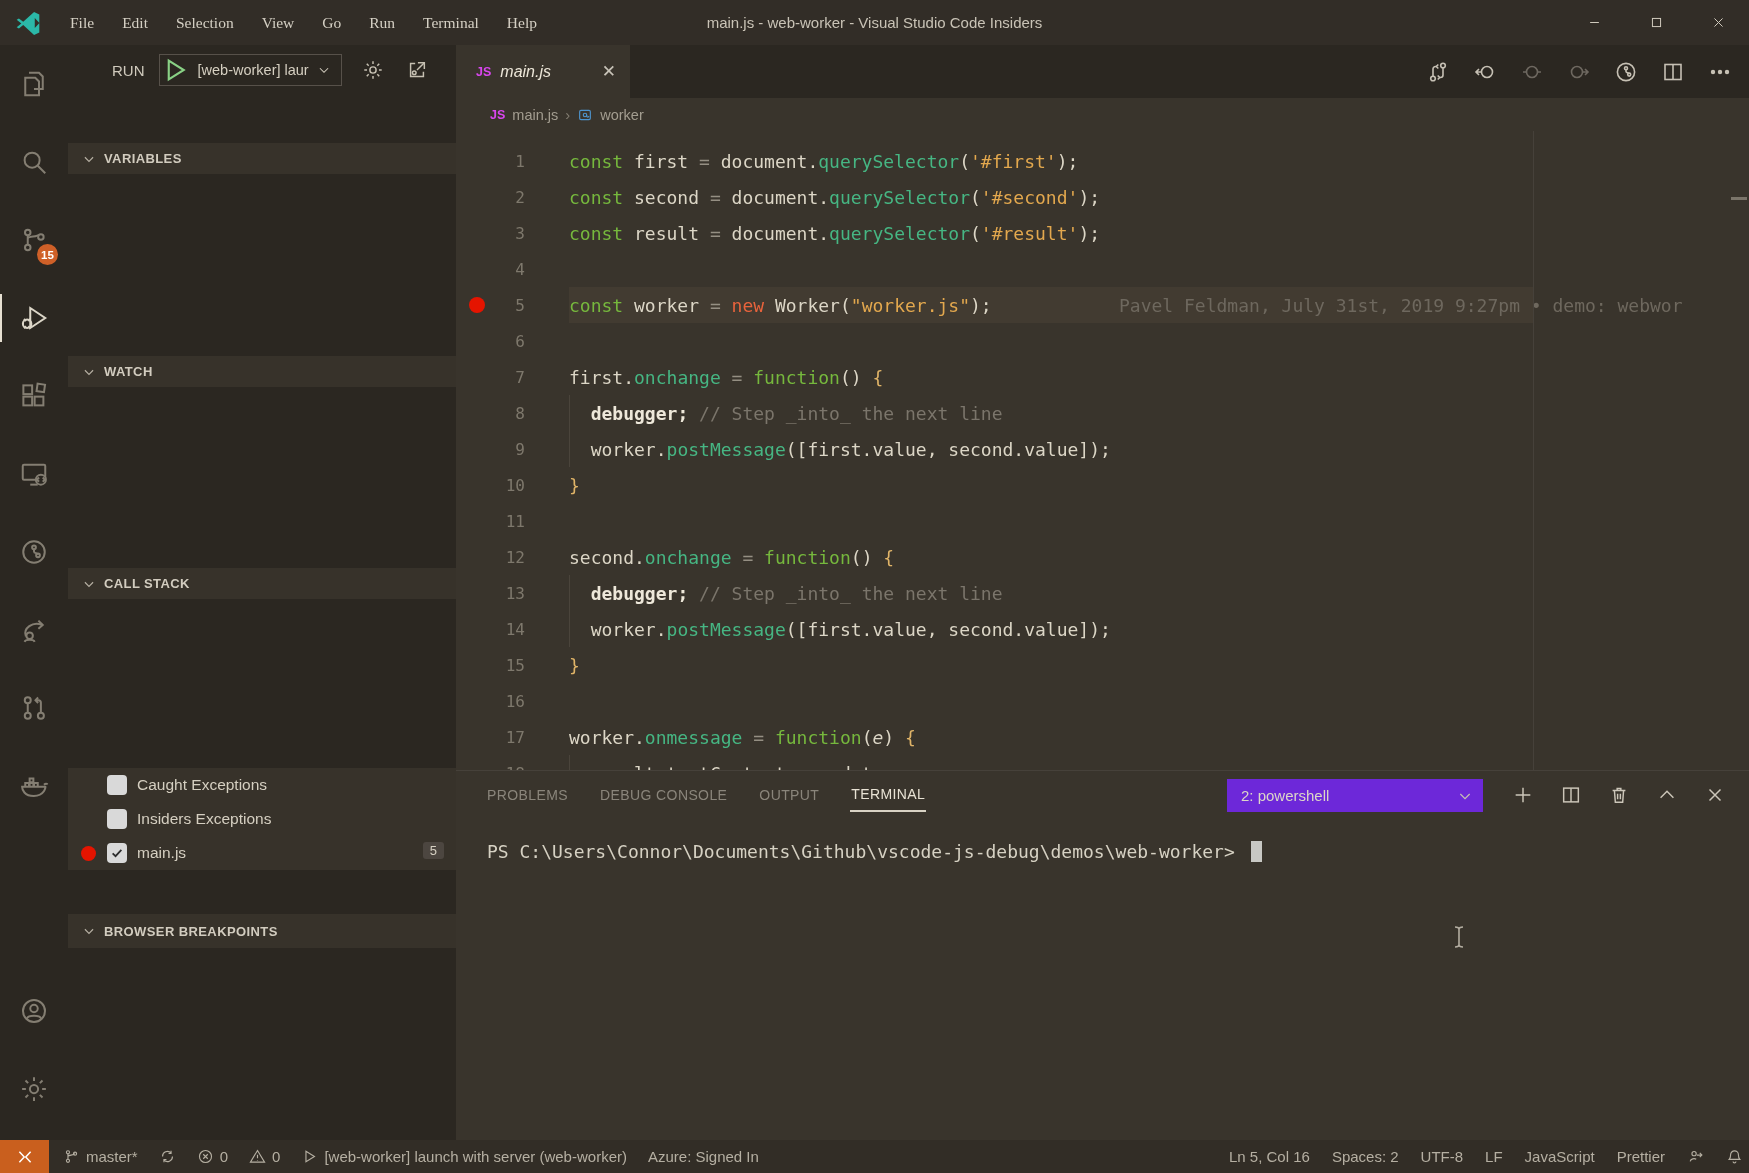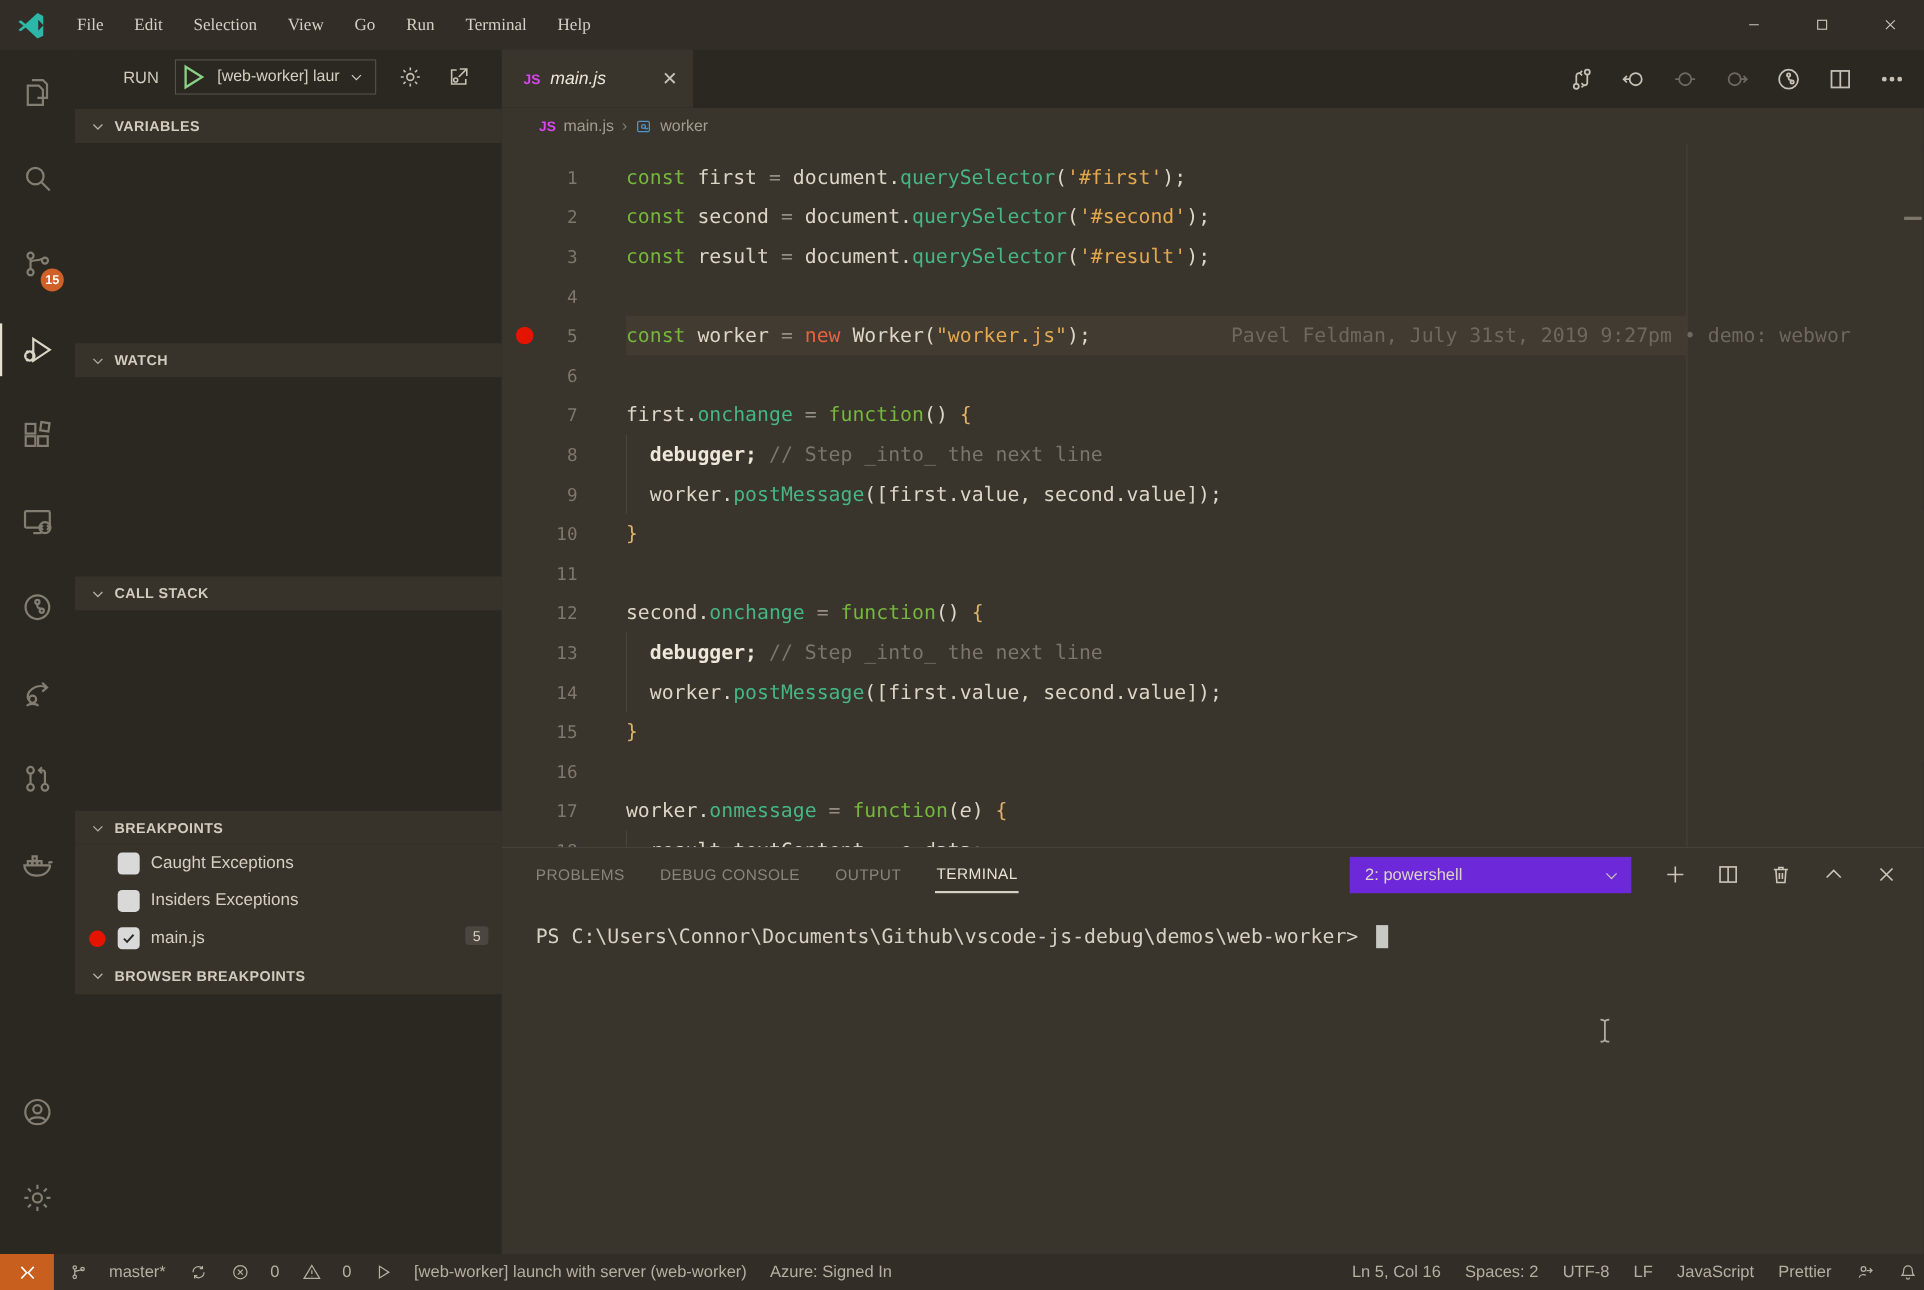--- a/index.html
+++ b/index.html
@@ -28,21 +28,21 @@
   #sidebar { position:absolute; left:68px; top:45px; width:388px; height:1095px; background:#2b2721; z-index:10; }
   #run-toolbar { position:absolute; left:0; top:0; width:388px; height:50px; display:flex; align-items:center; }
   #run-label { margin-left:44px; font-size:15px; color:#d0cabd; }
   #run-group { display:flex; align-items:center; margin-left:14px; border:1px solid #57514a; height:32px; }
   #run-play { width:30px; height:30px; display:flex; align-items:center; justify-content:center; color:#89d185; }
   #run-config { display:flex; align-items:center; gap:8px; padding:0 10px 0 8px; height:30px; font-size:14.5px; color:#d5cfc1; }
   .toolbar-icon { width:34px; height:34px; display:flex; align-items:center; justify-content:center; color:#c6c0b2; }
   .toolbar-icon svg { width:22px; height:22px; }
   #run-gear { margin-left:14px; } #run-secondary { margin-left:10px; }
 
-  .side-header { position:absolute; left:0; width:388px; height:31px; background:#37322a; display:flex; align-items:center; gap:8px; padding-left:14px; font-size:13px; font-weight:bold; letter-spacing:.4px; color:#d2ccbf; }
+  .side-header { position:absolute; left:0; width:388px; height:31px; background:#37322a; display:flex; align-items:center; gap:8px; padding-left:14px; font-size:13px; font-weight:bold; letter-spacing:.4px; color:#d2ccbf;margin-top:44px; }
   .side-header svg { width:14px; height:14px; color:#b5afa2; }
   #sh-0 { top:54px; } #sh-1 { top:267px; } #sh-2 { top:479px; } #sh-3 { top:692px; } #sh-4 { top:825px; height:34px; }
   #bp-items { position:absolute; left:0; top:723px; width:388px; height:102px; background:#37322a; }
   .bp-row { position:relative; height:34px; display:flex; align-items:center; padding-left:39px; }
   .bp-dot { position:absolute; left:13px; width:15px; height:15px; border-radius:50%; background:#e51400; }
   .bp-check { width:20px; height:20px; border-radius:4px; background:#d9d9d9; display:flex; align-items:center; justify-content:center; color:#2c2c2c; }
   .bp-check svg { width:14px; height:14px; }
   .bp-label { margin-left:10px; font-size:15.5px; color:#d5cfc1; }
   .bp-badge { position:absolute; right:12px; top:6px; background:#4c4640; color:#d6d0c2; font-size:13px; border-radius:3px; padding:1px 7px; }
 
@@ -86,21 +86,21 @@
   #terminal-select svg { width:16px; height:16px; margin-left:auto; color:#c6c0b4; }
   #panel-actions { position:absolute; right:10px; top:4px; display:flex; }
   .panel-action { width:48px; height:40px; display:flex; align-items:center; justify-content:center; color:#ccc6b9; }
   .panel-action svg { width:22px; height:22px; }
   #terminal-body { position:absolute; left:0; top:48px; right:0; bottom:0; font-family:"DejaVu Sans Mono", monospace; font-size:18px; color:#d6d1c3; }
   #term-line { position:absolute; left:31px; top:22px; white-space:pre; }
   #term-cursor { display:inline-block; width:11px; height:21px; background:#c8c8c4; vertical-align:text-bottom; margin-left:5px; }
 
   
   #statusbar { position:absolute; left:0; top:1140px; width:1749px; height:33px; background:#322d26; display:flex; align-items:center; font-size:15px; color:#b5afa2; z-index:40; }
-  .sb-item { display:flex; align-items:center; gap:19px; margin-right:21px; white-space:nowrap; }
+  .sb-item { display:flex; align-items:center; gap:6px; margin-right:21px; white-space:nowrap; }
   .sb-item svg { width:17px; height:17px; }
   #sb-remote { width:49px; height:33px; background:#c95f1e; color:#fff; display:flex; align-items:center; justify-content:center; margin-right:14px; }
   #sb-remote svg { width:18px; height:18px; }
   #sb-left { display:flex; align-items:center; height:100%; }
   #sb-right { margin-left:auto; display:flex; align-items:center; padding-right:6px; }
   #sb-right .sb-item { margin-right:0; margin-left:22px; }
 
   
   #mouse-cursor { position:absolute; left:1452px; top:925px; z-index:50; color:#b3ada1; }
 </style>
@@ -116,20 +116,21 @@
     <div id="menubar" style="display: flex;">
         <div class="menu-item">File</div>
         <div class="menu-item">Edit</div>
         <div class="menu-item">Selection</div>
         <div class="menu-item">View</div>
         <div class="menu-item">Go</div>
         <div class="menu-item">Run</div>
         <div class="menu-item">Terminal</div>
         <div class="menu-item">Help</div>
       </div>
+    <div id="win-title">main.js - web-worker - Visual Studio Code Insiders</div>
     <div id="win-controls">
         <div class="win-btn">
           <svg viewBox="0 0 24 24" fill="none" stroke="currentColor" stroke-width="1.6" width="15" height="15">
             <path d="M5 12h14"></path>
           </svg>
         </div>
         <div class="win-btn">
           <svg viewBox="0 0 24 24" fill="none" stroke="currentColor" stroke-width="1.6" width="15" height="15">
             <rect x="5.5" y="5.5" width="13" height="13"></rect>
           </svg>

